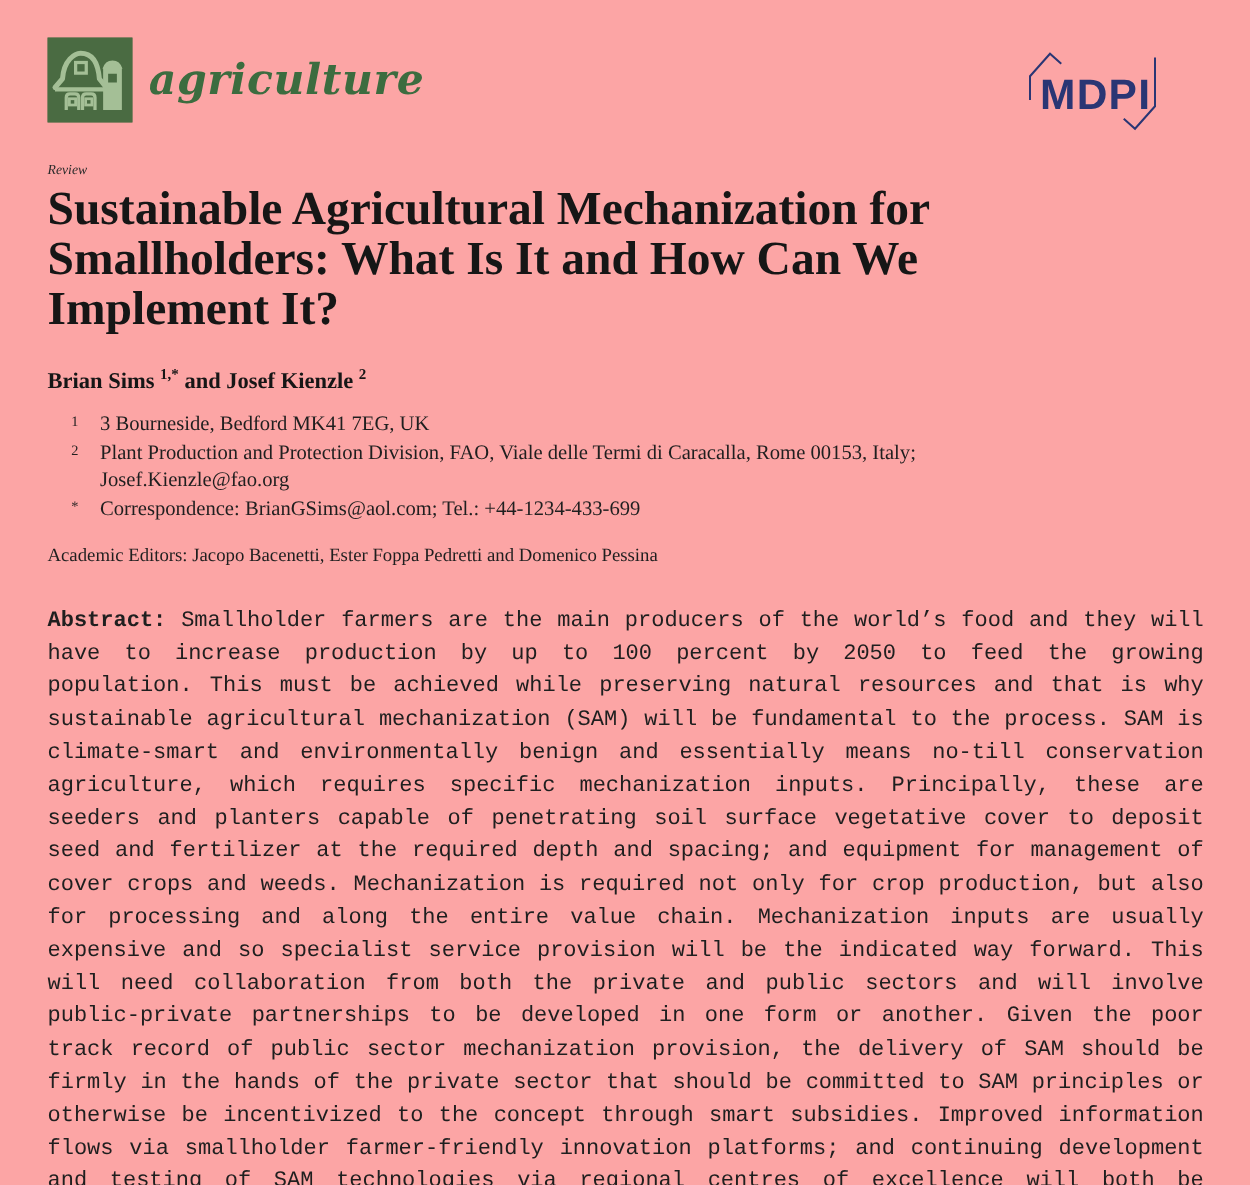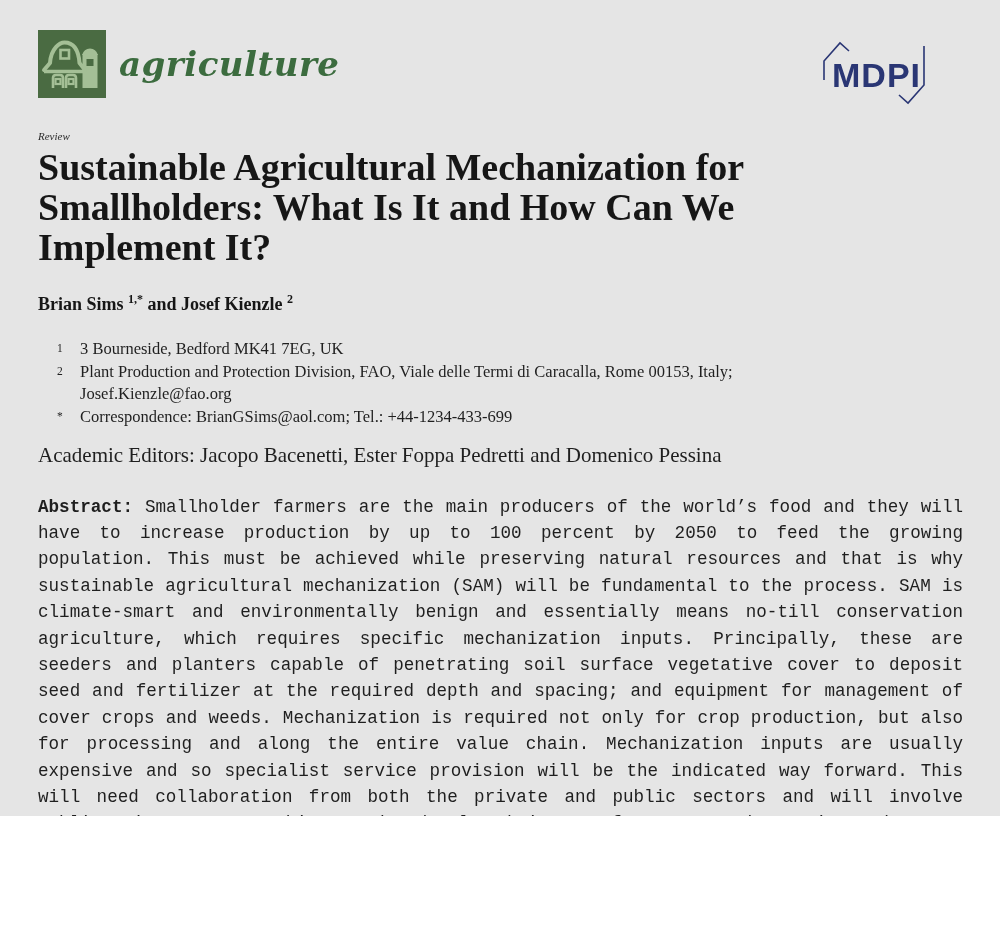--- a/index.html
+++ b/index.html
@@ -1,22 +1,22 @@
 <!DOCTYPE html>
 <html><head>
 <meta charset="utf-8">
 <style>
   * { margin: 0; padding: 0; box-sizing: border-box; }
   html, body { background: #ffffff; }
   .page {
     position: relative;
     width: 1000px;
-    height: 816px;
+    height: 948px;
     margin: 0 auto;
-    background: #e5e5e5;
+    background: #fca5a5;
     font-family: "Liberation Serif", "DejaVu Serif", serif;
     color: #1f1f1f;
     padding: 30px 37px 0 38px;
     overflow: hidden;
   }
 
   
   .header-row {
     display: flex;
     justify-content: space-between;
@@ -51,42 +51,42 @@
   .title-block { margin-bottom: 25px; }
   .title-line {
     font-size: 38px;
     font-weight: bold;
     line-height: 40px;
     color: #161616;
   }
   .authors-line {
     font-size: 18px;
     font-weight: bold;
-    margin-bottom: 23px;
+    margin-bottom: 13px;
     color: #161616;
   }
   .authors-line sup { font-size: 12px; font-weight: bold; }
 
   .affiliations { margin-bottom: 16px; }
   .affiliation-row {
     display: grid;
     grid-template-columns: 23px 1fr;
     padding-left: 19px;
     font-size: 16.5px;
     line-height: 22.5px;
   }
   .affiliation-marker {
     font-size: 11.5px;
     position: relative;
     top: -1px;
   }
   .affiliation-text { }
 
   .editors-block {
-    font-size: 21px;
+    font-size: 15px;
     line-height: 22.5px;
     margin-bottom: 27px;
   }
 
   
   .abstract-paragraph {
     font-size: 17.6px;
     line-height: 26.4px;
     text-align: justify;
     color: #1f1f1f;

